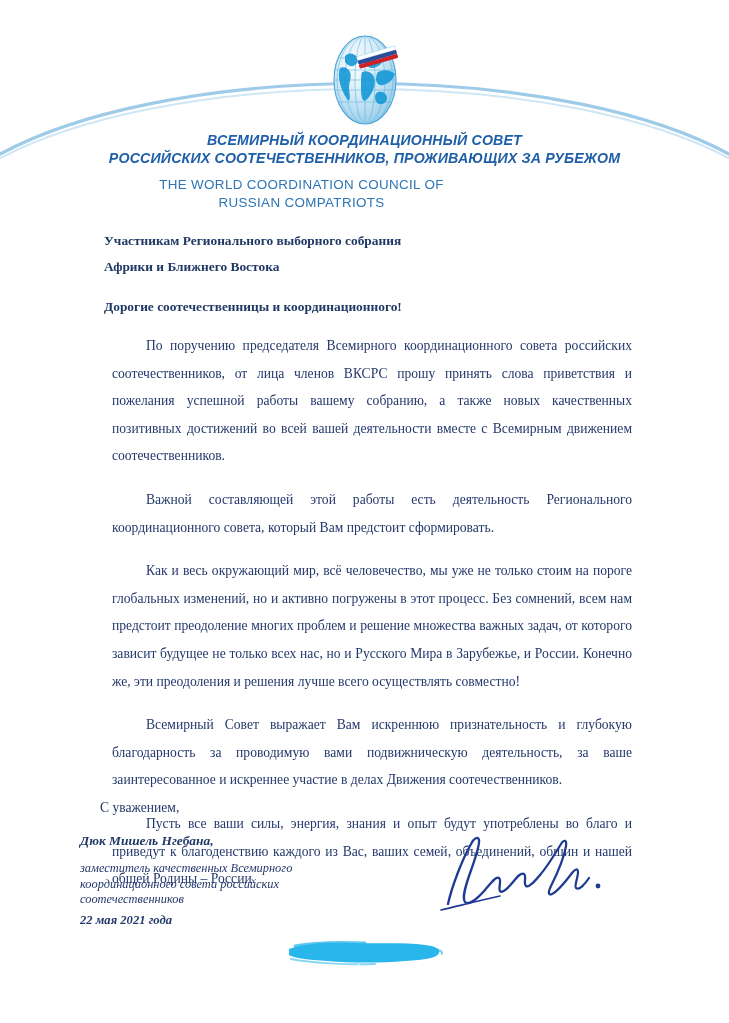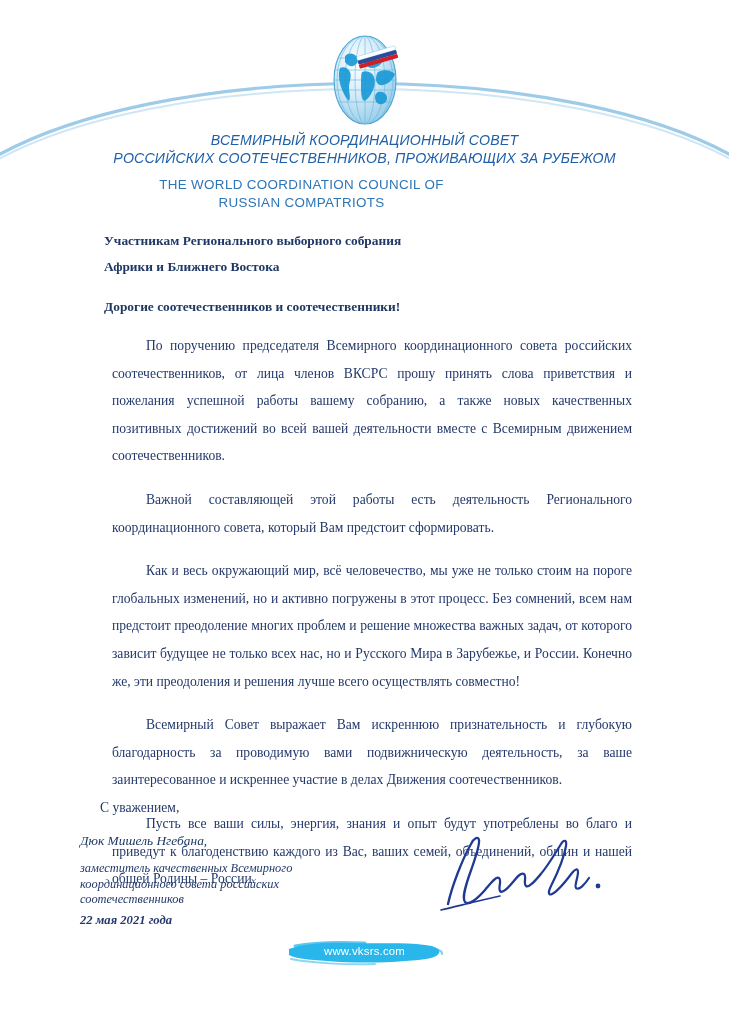--- a/index.html
+++ b/index.html
@@ -44,21 +44,21 @@
   .globe svg { display: block; }
 
   .org-title {
     position: absolute;
     left: 0;
     top: 132px;
     width: 729px;
     text-align: center;
     font-family: "Liberation Sans", "DejaVu Sans", sans-serif;
     font-style: italic;
-    font-weight: normal;
+    font-weight: bold;
     font-size: 14.2px;
     line-height: 17.5px;
     letter-spacing: 0.15px;
     color: #1f5fa8;
     white-space: pre-line;
   }
   .org-subtitle {
     position: absolute;
     left: 0;
     top: 176px;
@@ -121,21 +121,21 @@
   .regards {
     font-size: 13.6px;
     line-height: 20px;
     text-indent: 20px;
     margin: 0;
     color: #23386b;
   }
   .sig-name {
     margin: 14px 0 0 0;
     font-size: 13.4px;
-    font-weight: normal;
+    font-weight: bold;
     font-style: italic;
     line-height: 18px;
     color: #1f3864;
   }
   .sig-title {
     margin: 11px 0 0 0;
     font-size: 12.4px;
     font-style: italic;
     line-height: 15.5px;
     color: #23386b;
@@ -171,21 +171,21 @@
     position: absolute;
     left: 285px;
     top: 0;
     width: 160px;
     height: 26px;
   }
   .brush svg { display: block; }
   .footer-url {
     position: absolute;
     left: 0;
-    top: 5px;
+    top: 22px;
     width: 729px;
     text-align: center;
     font-family: "Liberation Sans", "DejaVu Sans", sans-serif;
     font-size: 11.4px;
     letter-spacing: 0.2px;
     color: #ffffff;
   }
 </style>
 </head>
 <body>
@@ -244,21 +244,21 @@
 
   <div class="org-subtitle">THE WORLD COORDINATION COUNCIL OF
 RUSSIAN COMPATRIOTS</div>
 </div>
 
 <div class="letter">
 
   <div class="addressee">Участникам Регионального выборного собрания
 Африки и Ближнего Востока</div>
 
-  <div class="salutation">Дорогие соотечественников и соотечественники!</div>
+  <div class="salutation">Дорогие соотечественницы и координационного!</div>
 
   <div class="paragraphs">
     <p class="para">По поручению председателя Всемирного координационного совета российских соотечественников, от лица членов ВКСРС прошу принять слова приветствия и пожелания успешной работы вашему собранию, а также новых качественных позитивных достижений во всей вашей деятельности вместе с Всемирным движением соотечественников.</p>
     <p class="para">Важной составляющей этой работы есть деятельность Регионального координационного совета, который Вам предстоит сформировать.</p>
     <p class="para">Как и весь окружающий мир, всё человечество, мы уже не только стоим на пороге глобальных изменений, но и активно погружены в этот процесс. Без сомнений, всем нам предстоит преодоление многих проблем и решение множества важных задач, от которого зависит будущее не только всех нас, но и Русского Мира в Зарубежье, и России. Конечно же, эти преодоления и решения лучше всего осуществлять совместно!</p>
     <p class="para">Всемирный Совет выражает Вам искреннюю признательность и глубокую благодарность за проводимую вами подвижническую деятельность, за ваше заинтересованное и искреннее участие в делах Движения соотечественников.</p>
     <p class="para">Пусть все ваши силы, энергия, знания и опыт будут употреблены во благо и приведут к благоденствию каждого из Вас, ваших семей, объединений, общин и нашей общей Родины – России.</p>
   </div>
 </div>
 

